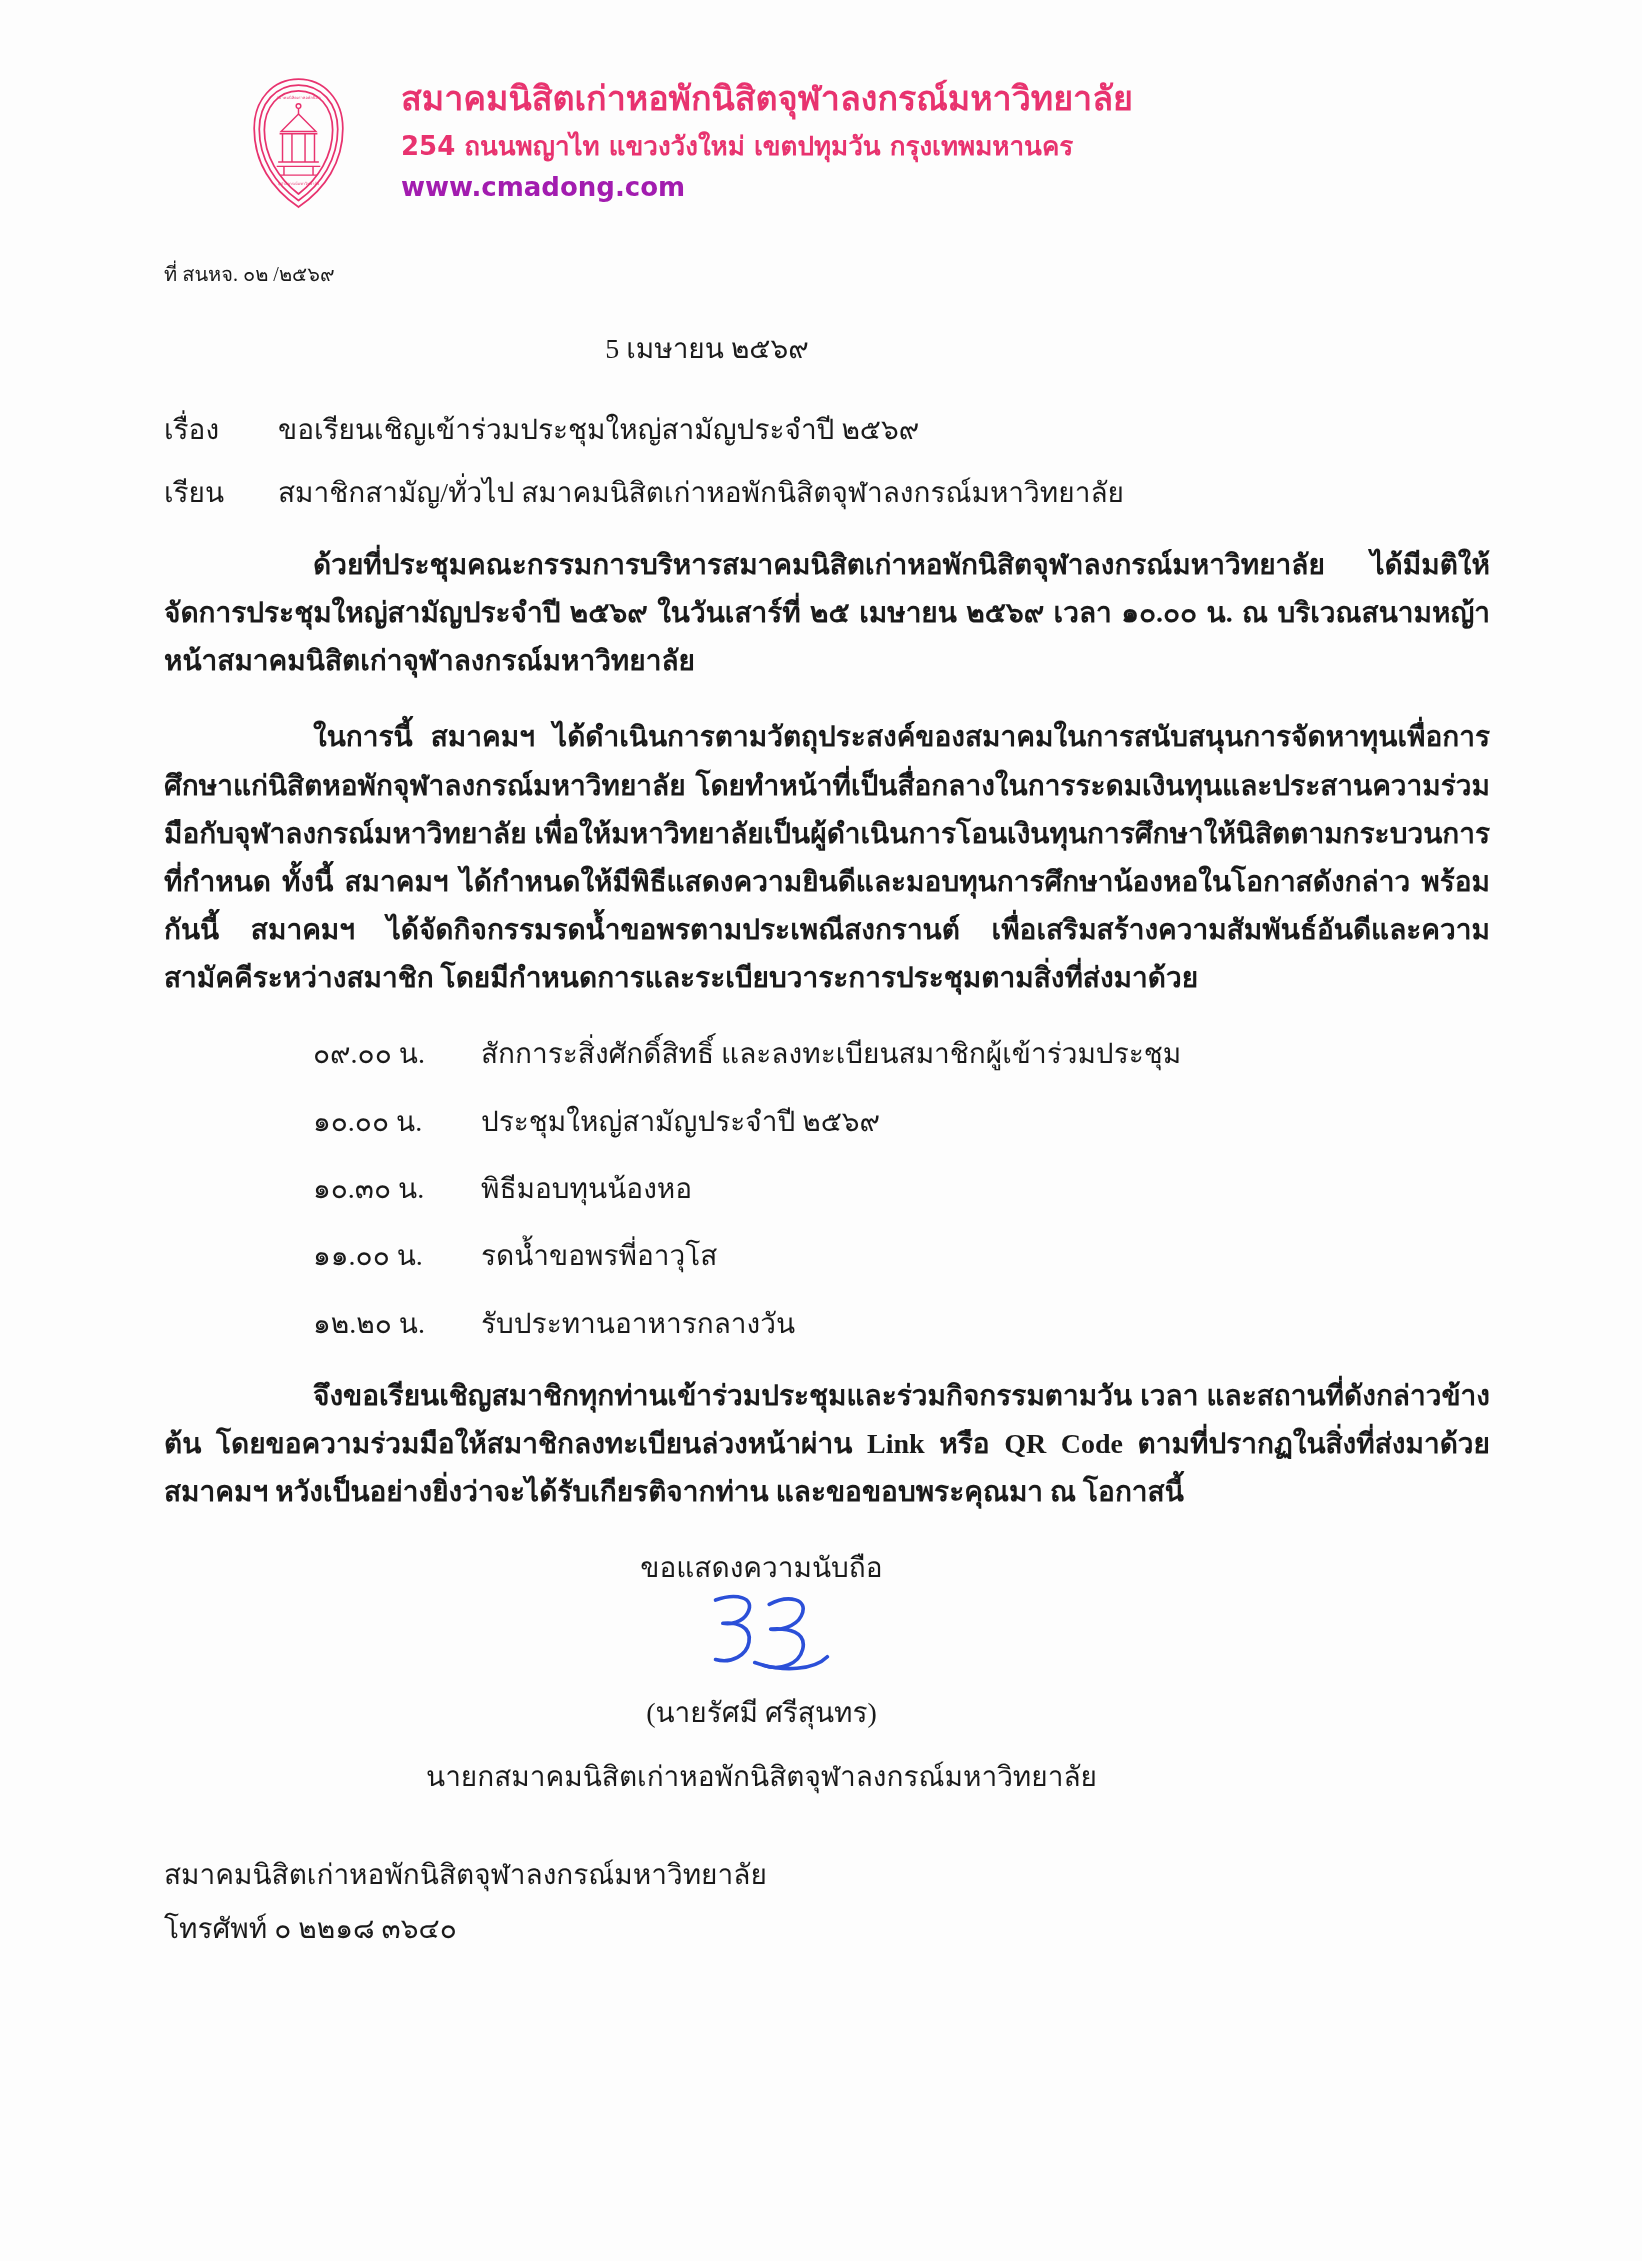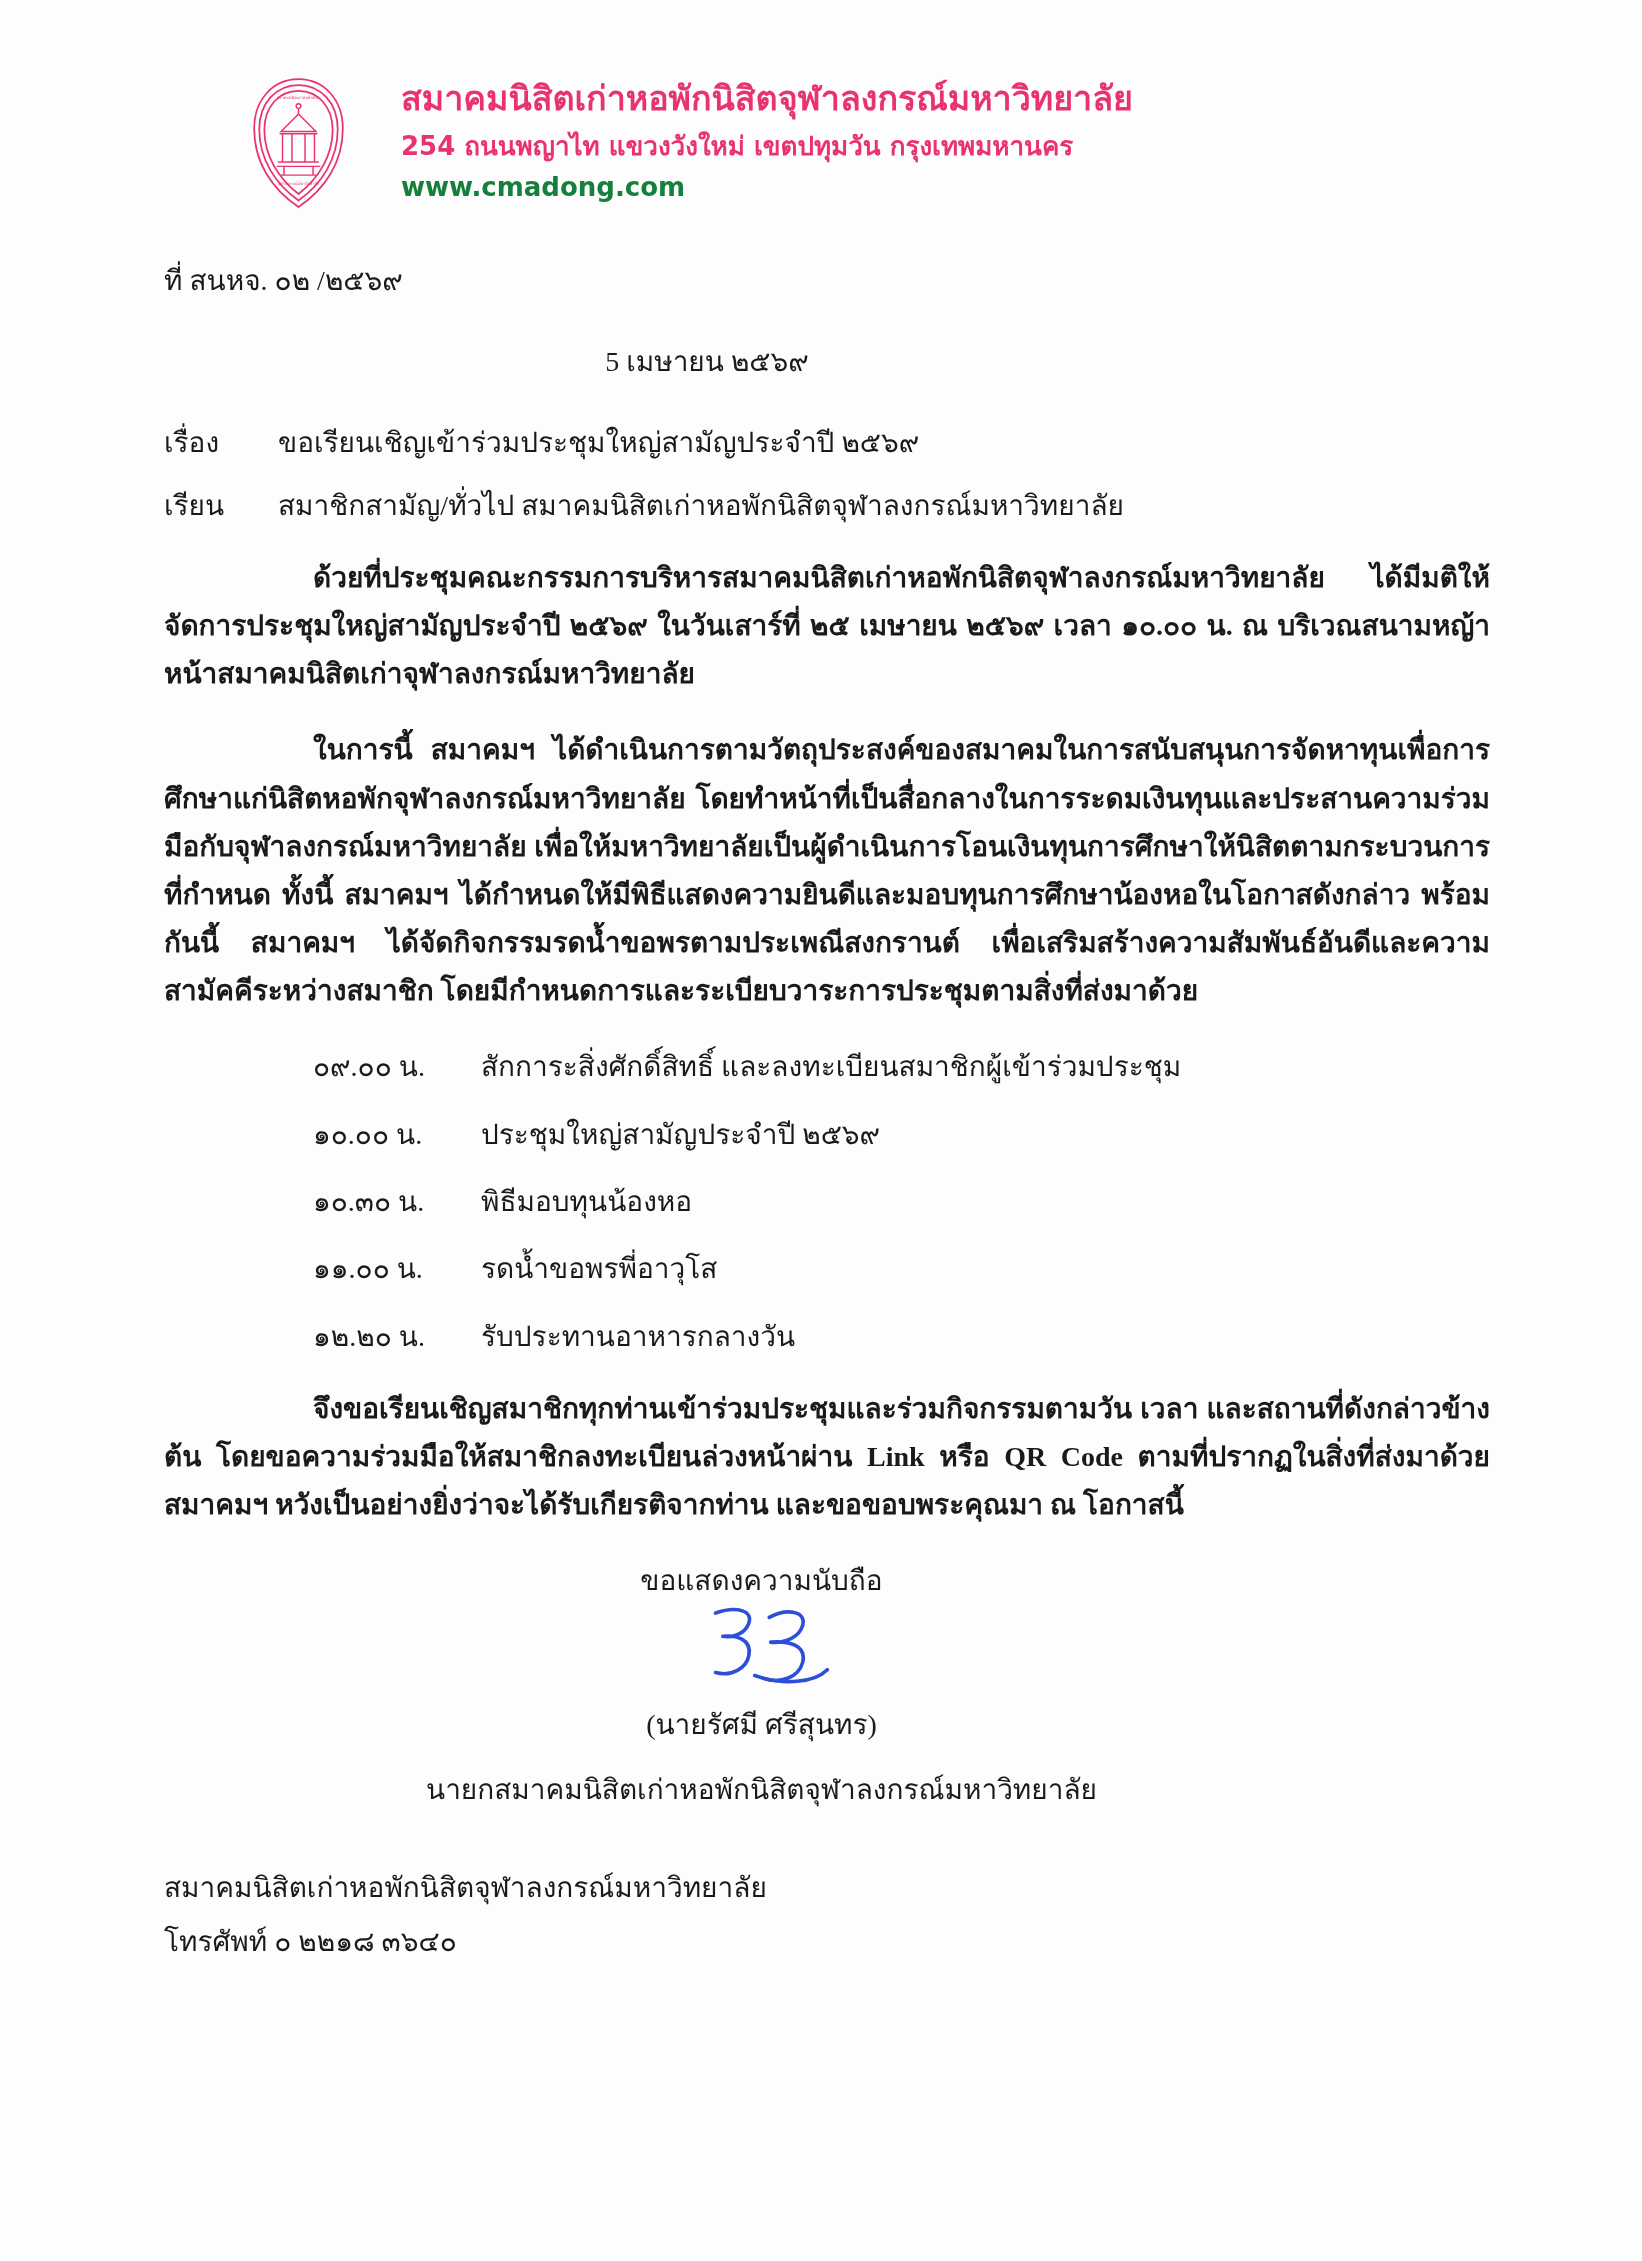--- a/index.html
+++ b/index.html
@@ -60,33 +60,33 @@
     font-weight: bold;
     color: #e8336f;
     line-height: 1.35;
     margin-top: 10.2px;
     white-space: nowrap;
   }
   .org-web {
     font-family: "DejaVu Sans", sans-serif;
     font-size: 26px;
     font-weight: bold;
-    color: #15803d;
+    color: #a21caf;
     margin-top: 7.3px;
   }
 
   
   .doc-body {
     padding: 0 146px 0 157px;
     font-size: 27px;
     line-height: 1.62;
   }
   .ref-line {
     margin-top: 40px;
-    font-size: 28px;
+    font-size: 20px;
   }
   .date-line {
     margin-top: 36px;
     text-align: center;
     padding-right: 240px;
     font-size: 28px;
   }
   .subject-block {
     margin-top: 35px;
   }

